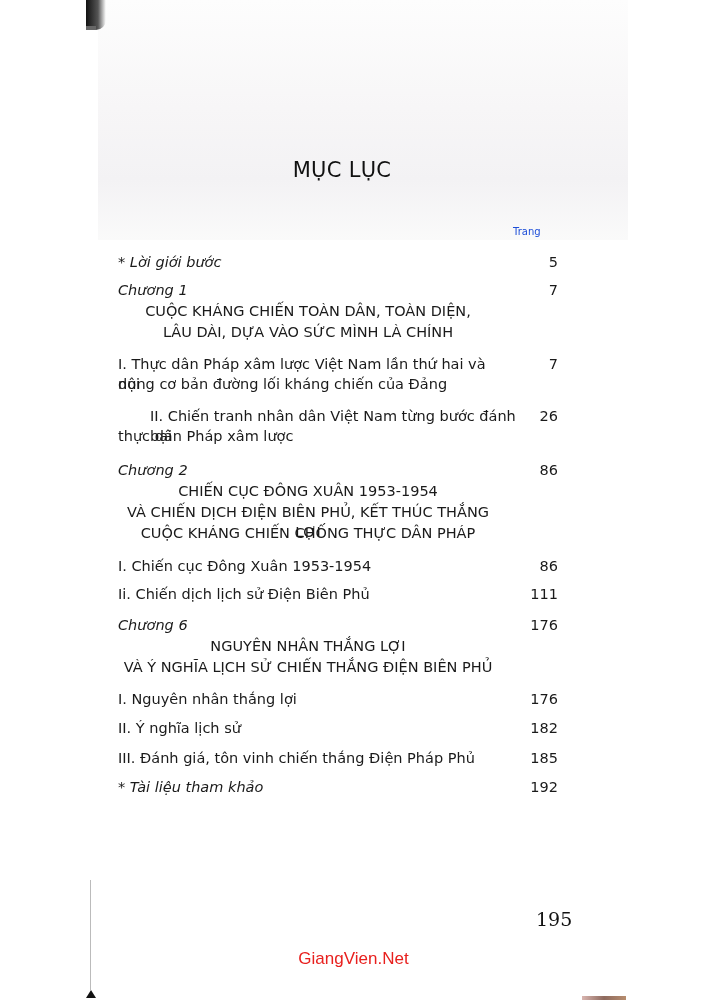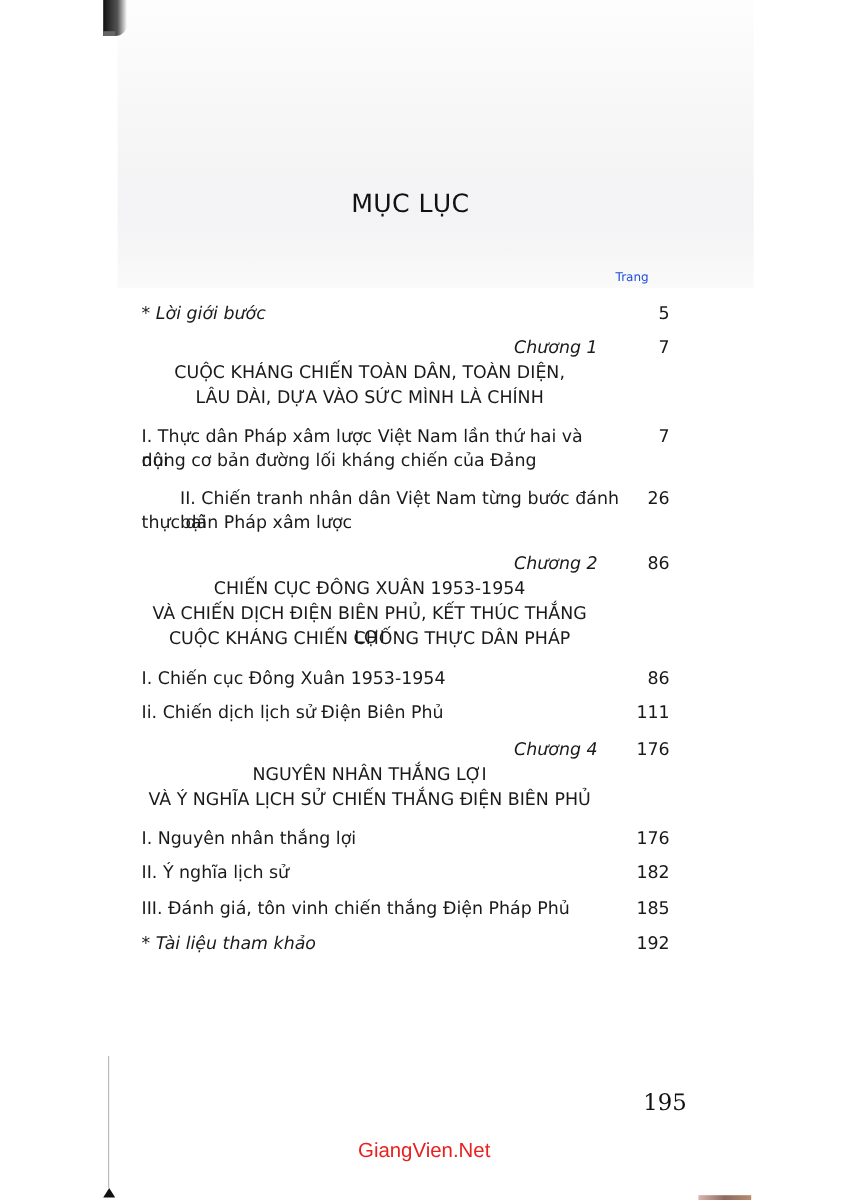--- a/index.html
+++ b/index.html
@@ -34,21 +34,21 @@
     }
     .page-col-label {
       position:absolute; left:513px; top:226px; font-size:10px; color:#1d4ed8;
     }
     .toc { position:absolute; left:118px; top:0; width:440px; }
     .row { position:absolute; left:0; width:440px; font-size:14.5px; line-height:20px; }
     .row .text { position:absolute; left:0; width:380px; }
     .row .num { position:absolute; right:0; text-align:right; width:50px; }
     .italic { font-style:italic; }
     .chap { position:absolute; left:0; width:440px; font-size:14.5px; line-height:20px; }
-    .chap .label { position:absolute; left:0; width:380px; text-align:right; font-style:italic; }
+    .chap .label { position:absolute; left:0; width:380px; text-align:left; font-style:italic; }
     .chap .num { position:absolute; right:0; width:50px; text-align:right; }
     .chap .heading { position:absolute; left:0; width:380px; text-align:center; }
     .footer-page {
       position:absolute; left:536px; top:908px; font-family:"DejaVu Serif", serif; font-size:19px; color:#111;
     }
     .watermark {
       position:absolute; left:0; width:707px; top:949px; text-align:center;
       font-family:"Liberation Sans", sans-serif; font-size:17px; color:#e8201e;
     }
   </style>
@@ -99,21 +99,21 @@
   <div class="row" style="top:556px;">
     <span class="text">I. Chiến cục Đông Xuân 1953-1954</span>
     <span class="num">86</span>
   </div>
   <div class="row" style="top:584px;">
     <span class="text">Ii. Chiến dịch lịch sử Điện Biên Phủ</span>
     <span class="num">111</span>
   </div>
 
   <div class="chap" style="top:615px;">
-    <span class="label" style="top:0;">Chương 4</span>
+    <span class="label" style="top:0;">Chương 6</span>
     <span class="num" style="top:0;">176</span>
     <span class="heading" style="top:21px;">NGUYÊN NHÂN THẮNG LỢI</span>
     <span class="heading" style="top:42px;">VÀ Ý NGHĨA LỊCH SỬ CHIẾN THẮNG ĐIỆN BIÊN PHỦ</span>
   </div>
   <div class="row" style="top:689px;">
     <span class="text">I. Nguyên nhân thắng lợi</span>
     <span class="num">176</span>
   </div>
   <div class="row" style="top:718px;">
     <span class="text">II. Ý nghĩa lịch sử</span>

